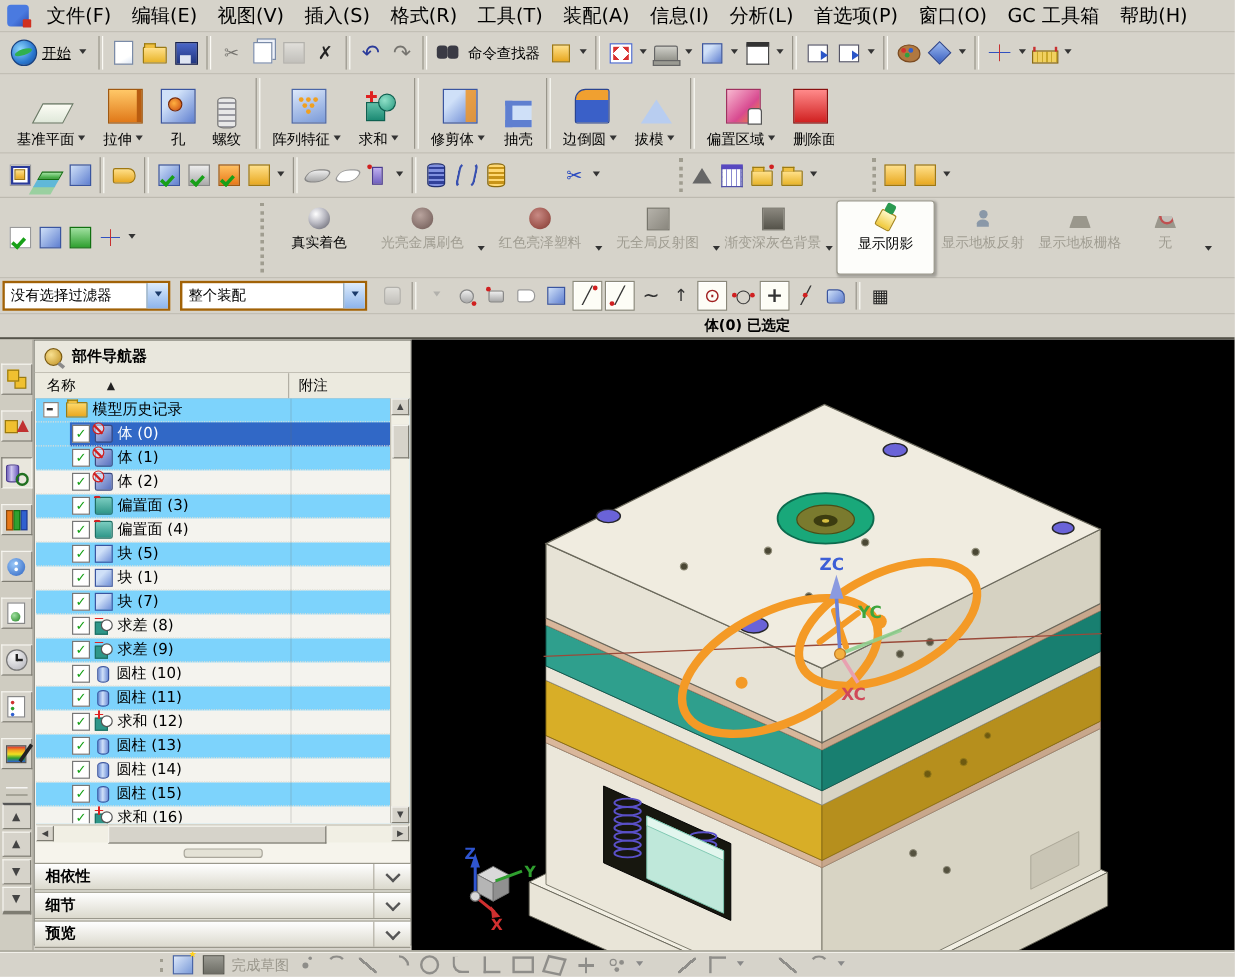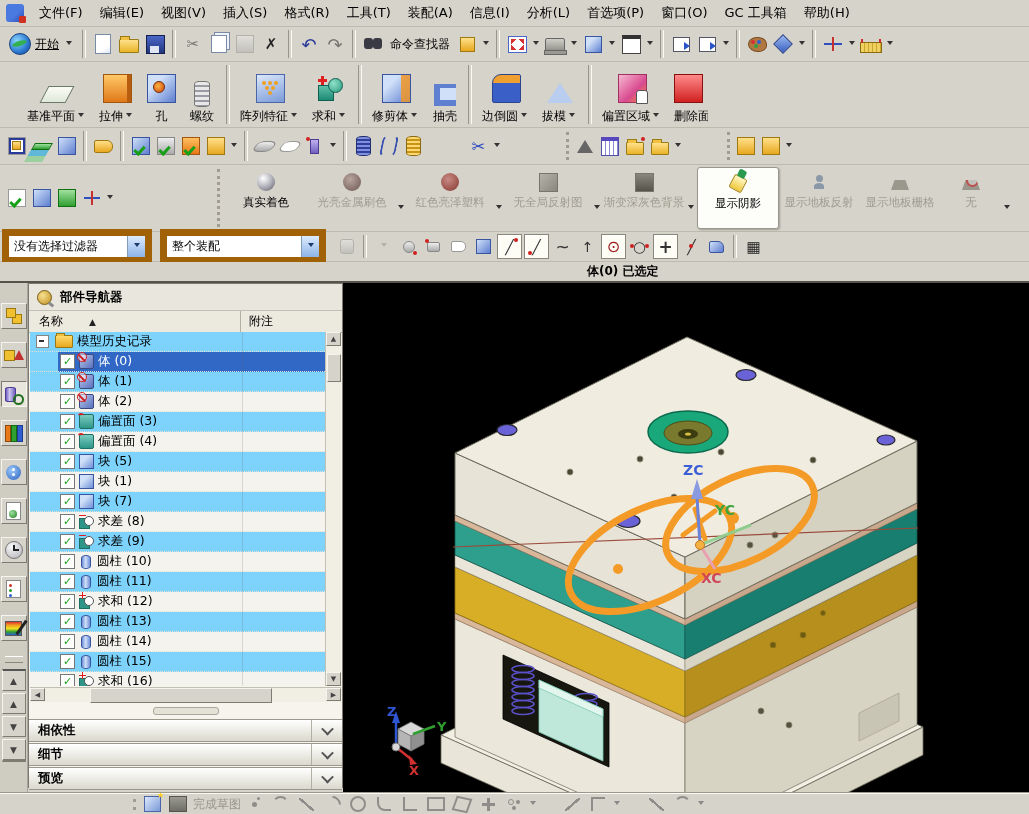--- a/index.html
+++ b/index.html
@@ -3,21 +3,21 @@
 <meta charset="utf-8">
 <style>
   html,body{margin:0;padding:0;}
   #app{position:relative;width:1029px;height:814px;overflow:hidden;background:#d6d3ca;
        font-family:"DejaVu Sans","Liberation Sans",sans-serif;font-size:12px;color:#000;-webkit-font-smoothing:antialiased;}
   .row{position:absolute;left:0;right:0;display:flex;align-items:center;background:#d6d3ca;border-bottom:1px solid #bdbab0;box-sizing:border-box;}
   
   .menubar{top:0;height:27px;padding-left:4px;gap:1px;}
   .applogo{width:18px;height:18px;margin:0 6px 0 2px;background:linear-gradient(135deg,#4a7ae0 55%,#2a4ab0);border-radius:3px;position:relative;flex:none;}
   .applogo::after{content:"";position:absolute;right:-2px;bottom:-1px;width:7px;height:7px;background:#d03020;border-radius:1px;}
-  .mitem{padding:0 8px;font-size:13px;white-space:nowrap;}
+  .mitem{padding:0 8px;font-size:16px;white-space:nowrap;}
   
   .vsep{align-self:stretch;width:2px;margin:3px 4px;border-left:1px solid #98958a;border-right:1px solid #fbfaf5;flex:none;}
   .vhandle{align-self:stretch;width:0;margin:4px 3px;border-left:3px dotted #a09d90;flex:none;}
   .dd{width:0;height:0;border:3px solid transparent;border-top:4px solid #333;margin:0 3px;flex:none;align-self:center;}.gap20{width:20px;flex:none;}.gap40{width:40px;flex:none;}
   .gly{display:flex;align-items:center;justify-content:center;font-size:15px;width:22px;height:22px;flex:none;}
   .dis{opacity:.45;filter:grayscale(.9);}
   
   .stdbar{top:27px;height:35px;padding-left:6px;}
   .startbtn{display:flex;align-items:center;gap:4px;padding:2px 3px;flex:none;text-decoration:underline;}
   .globe{width:20px;height:20px;border-radius:50%;background:radial-gradient(circle at 35% 35%,#8fd8ff,#2a78d0 60%,#1a4890);border:1px solid #18407f;position:relative;flex:none;}
@@ -45,21 +45,21 @@
   .palette{width:17px;height:13px;background:#b07840;border-radius:50% 50% 45% 55%;position:relative;border:1px solid #7a4a20;}
   .palette::after{content:"";position:absolute;left:2px;top:2px;width:4px;height:4px;border-radius:50%;background:#d83030;box-shadow:6px 0 0 #3060d0,3px 4px 0 #30a040;}
   .diamond{width:12px;height:12px;background:linear-gradient(135deg,#9ab8f0,#3a60c0);transform:rotate(45deg);border:1px solid #2a4490;}
   .measure{width:18px;height:14px;background:
      linear-gradient(90deg,transparent 46%,#c83030 46% 54%,transparent 54%),
      linear-gradient(0deg,transparent 46%,#3050c0 46% 54%,transparent 54%);}
   .ruler{width:20px;height:9px;background:repeating-linear-gradient(90deg,#f0d060 0 3px,#caa828 3px 4px);border:1px solid #8a6a10;position:relative;margin-top:6px;}
   .ruler::before,.ruler::after{content:"";position:absolute;top:-4px;width:2px;height:4px;background:#c83030;}
   .ruler::before{left:0;}.ruler::after{right:0;}
   
-  .featbar{top:62px;height:66px;padding-left:21px;overflow:hidden;}
+  .featbar{top:62px;height:66px;padding-left:8px;overflow:hidden;}
   .fbtn{height:60px;display:flex;flex-direction:column;align-items:center;justify-content:flex-end;padding:2px 6px;flex:none;}
   .fic{width:27px;height:27px;margin-bottom:5px;position:relative;}
   .flrow{display:flex;align-items:center;}
   .flab{font-size:12px;white-space:nowrap;}
   .f-datum{width:24px;height:15px;margin-top:8px;background:linear-gradient(#fcfcf4,#dfe8da);border:1px solid #6a7a66;transform:skewX(-28deg);}
   .f-ext{background:linear-gradient(#ffc868,#e07818);border:1px solid #a05810;box-shadow:inset -4px 0 0 #b85c10;}
   .f-hole{background:linear-gradient(135deg,#cfe0f8 30%,#5f7fd0);border:1px solid #3a55a0;}
   .f-hole::after{content:"";position:absolute;left:5px;top:6px;width:10px;height:10px;border-radius:50%;background:radial-gradient(circle at 40% 40%,#ffb040,#c84810);border:1px solid #7a2a08;}
   .f-thread{width:14px;height:24px;margin:1px 6px;background:repeating-linear-gradient(180deg,#e8e8e8 0 3px,#9a9aa2 3px 5px);border:1px solid #777;border-radius:5px/3px;}
   .f-pattern{background:linear-gradient(160deg,#dce8fa,#7a9ad8);border:1px solid #4a66a8;}
@@ -111,21 +111,21 @@
   .sphere.red{background:radial-gradient(circle at 40% 35%,#c88a84,#a05850 60%,#7a3a34);}
   .sqicn{width:17px;height:17px;background:linear-gradient(135deg,#b5b2aa,#8a877e);border:1px solid #77756c;}
   .flash{width:12px;height:13px;background:linear-gradient(#fff8c8,#f0c838);border:1px solid #a8881c;border-radius:2px;position:relative;transform:rotate(28deg);}
   .flash::before{content:"";position:absolute;top:-8px;left:1px;width:8px;height:8px;background:#2a9a50;border-radius:2px;transform:rotate(0deg);}
   .person{width:10px;height:6px;border-radius:50% 50% 0 0;background:#8a98a8;position:relative;margin-top:8px;}
   .person::before{content:"";position:absolute;top:-8px;left:2px;width:7px;height:7px;border-radius:50%;background:#8a98a8;}
   .floor{width:18px;height:10px;background:#9a978c;clip-path:polygon(20% 0,80% 0,100% 100%,0 100%);margin-top:6px;position:relative;}
   .nosym{position:absolute;left:4px;top:-6px;width:9px;height:9px;border:2px solid #c05050;border-radius:50%;background:rgba(255,255,255,.4);}
   
   .selbar{top:232px;height:30px;padding-left:2px;}
-  .combo{height:21px;background:#fff;border:7px solid #a16207;display:flex;align-items:center;flex:none;margin-right:8px;}
+  .combo{height:21px;background:#fff;border:2px solid #a16207;display:flex;align-items:center;flex:none;margin-right:8px;}
   .combo .ctxt{padding:0 5px;font-size:12px;white-space:nowrap;flex:1;}
   .combo .cbtn{width:18px;height:100%;background:linear-gradient(#dcebfc,#8db4ea);border-left:1px solid #7f9db9;display:flex;align-items:center;justify-content:center;box-sizing:border-box;}
   .combo .cbtn .dd{border-top-color:#1a3a6a;margin:0;}
   .snap{width:23px;height:23px;display:flex;align-items:center;justify-content:center;position:relative;font-size:14px;color:#333;flex:none;margin:0 1px;}
   .snap.on{background:#fdfdf6;border:1px solid #8a887a;box-shadow:inset 1px 1px 0 #fff;}
   .reddot{position:absolute;width:4px;height:4px;border-radius:50%;background:#d02020;}
   
   .statusbar{top:262px;height:21px;border-bottom:2px solid #55534a;background:#d6d3ca;}
   .statusmsg{font-weight:bold;margin-left:587px;white-space:nowrap;}
   

